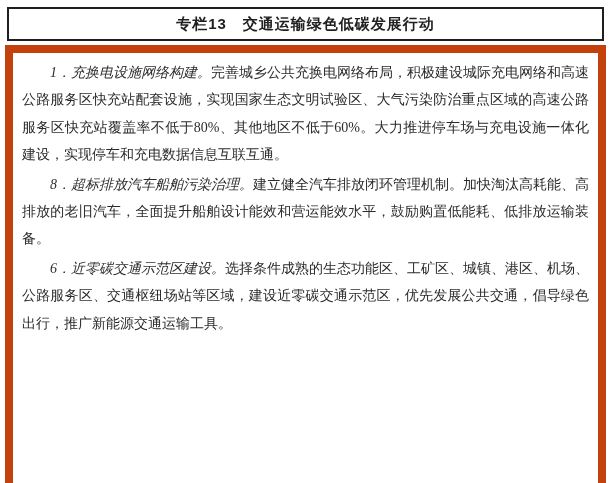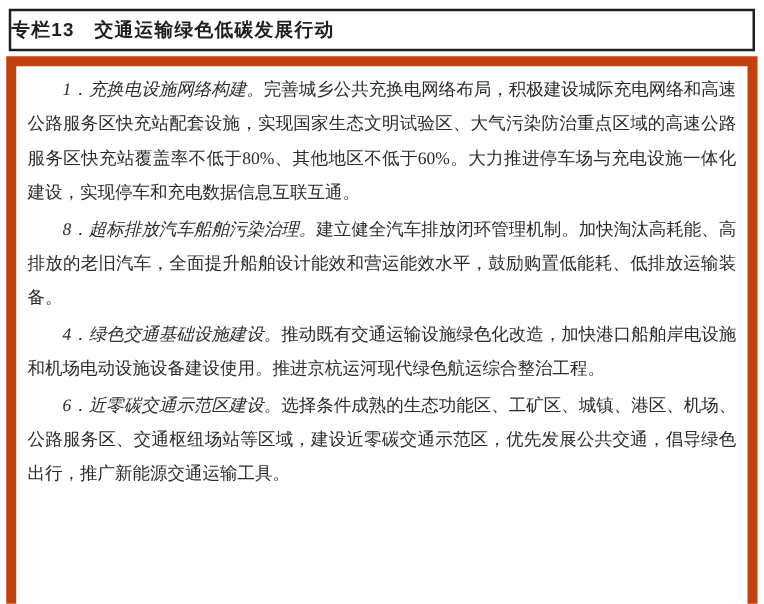--- a/index.html
+++ b/index.html
@@ -15,20 +15,21 @@
     background: #ffffff;
   }
   .title-box {
     position: absolute;
     left: 7px; top: 7px;
     width: 597px; height: 34px;
     border: 2px solid #1f1f1f;
     background: #ffffff;
     display: flex;
     align-items: center;
+    justify-content: center;
   }
   .title-text {
     font-family: "Liberation Sans", "DejaVu Sans", sans-serif;
     font-weight: 700;
     font-size: 15px;
     color: #1f1f1f;
     letter-spacing: 1px;
     white-space: pre;
   }
   .body-box {
@@ -65,18 +66,17 @@
     <span class="title-text">专栏13　交通运输绿色低碳发展行动</span>
   </div>
 
   <div class="body-box">
 
     <p class="para"><span class="lead">1．充换电设施网络构建。</span><span class="rest">完善城乡公共充换电网络布局，积极建设城际充电网络和高速公路服务区快充站配套设施，实现国家生态文明试验区、大气污染防治重点区域的高速公路服务区快充站覆盖率不低于80%、其他地区不低于60%。大力推进停车场与充电设施一体化建设，实现停车和充电数据信息互联互通。</span></p>
 
 
     <p class="para"><span class="lead">8．超标排放汽车船舶污染治理。</span><span class="rest">建立健全汽车排放闭环管理机制。加快淘汰高耗能、高排放的老旧汽车，全面提升船舶设计能效和营运能效水平，鼓励购置低能耗、低排放运输装备。</span></p>
 
-    <p class="para"><span class="lead">4．绿色交通基础设施建设。</span><span class="rest">推动既有交通运输设施绿色化改造，加快港口船舶岸电设施和机场电动设施设备建设使用。推进京杭运河现代绿色航运综合整治工程。</span></p>
 
     <p class="para"><span class="lead">6．近零碳交通示范区建设。</span><span class="rest">选择条件成熟的生态功能区、工矿区、城镇、港区、机场、公路服务区、交通枢纽场站等区域，建设近零碳交通示范区，优先发展公共交通，倡导绿色出行，推广新能源交通运输工具。</span></p>
 
   </div>
 </div>
 
 </body></html>

